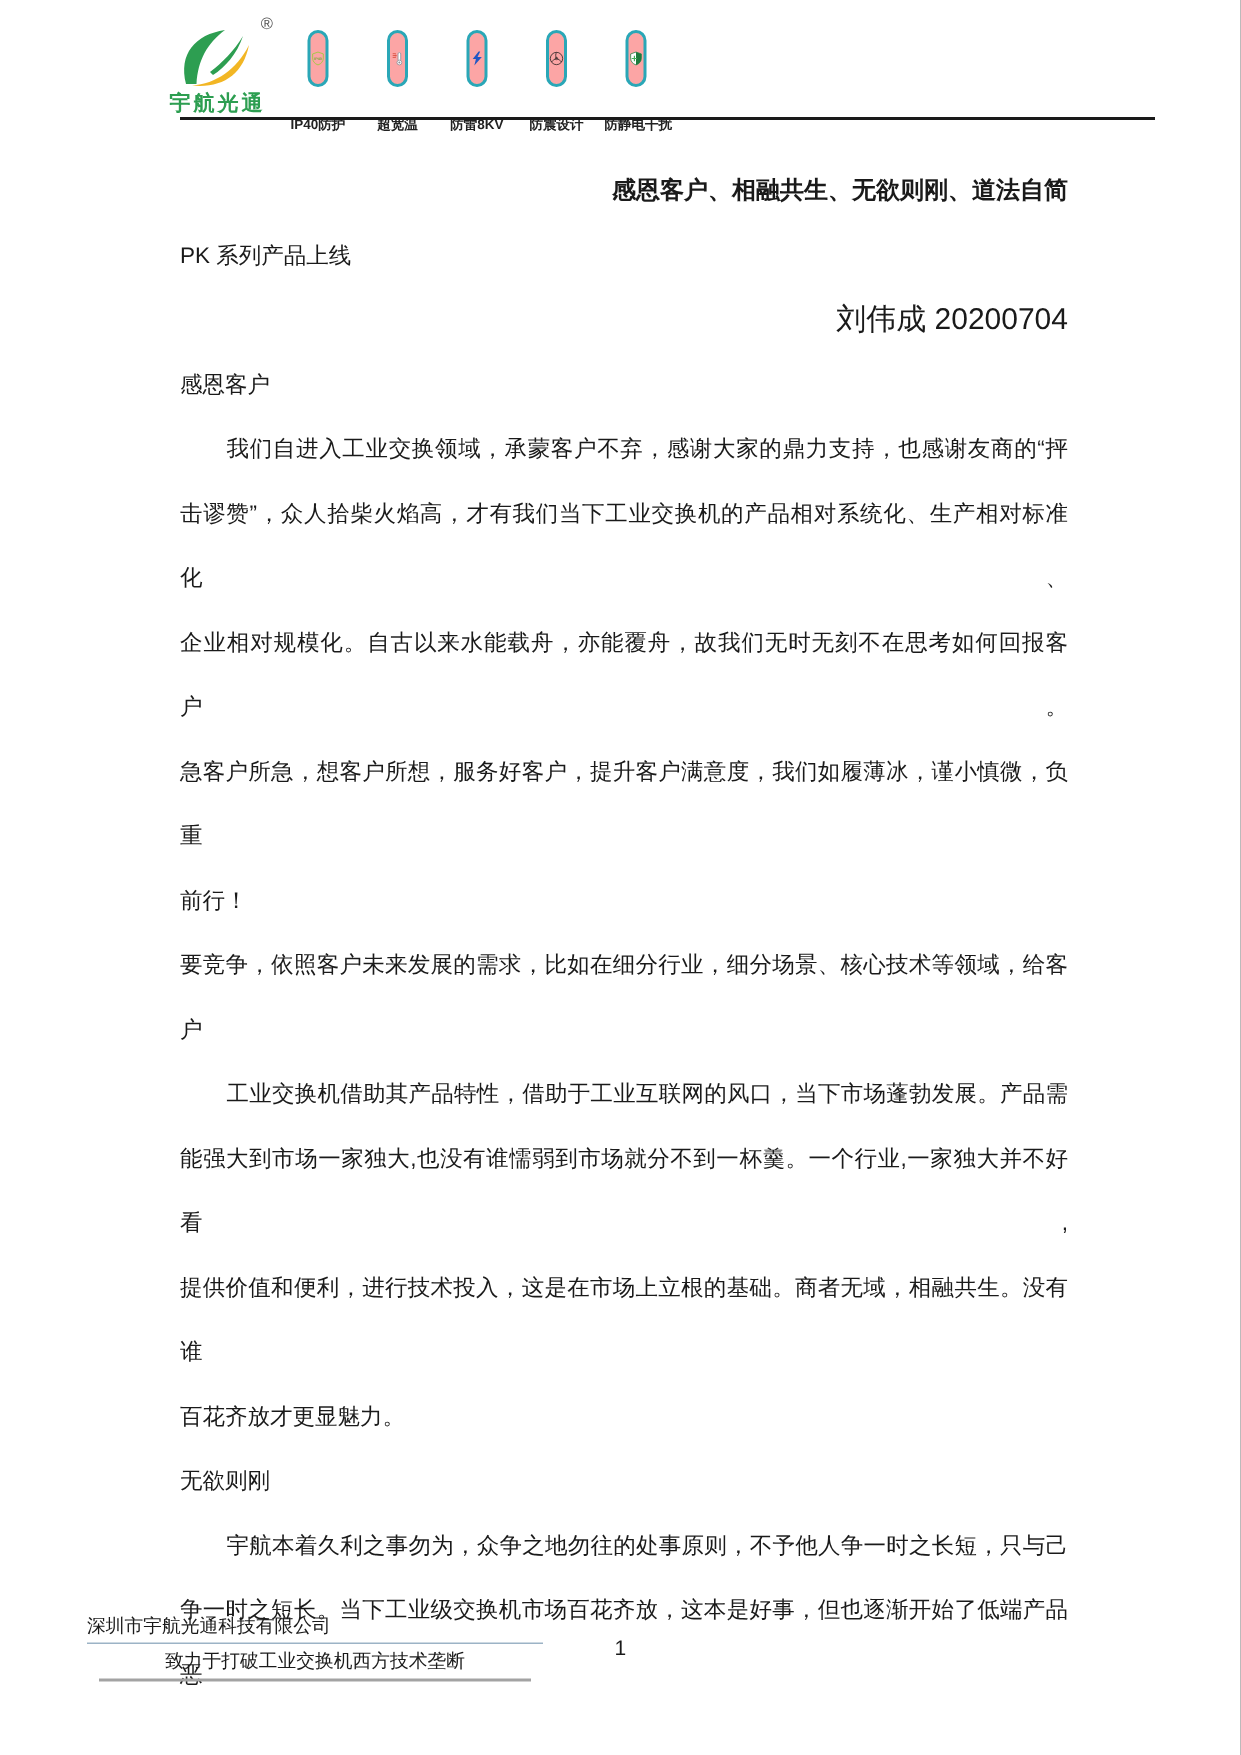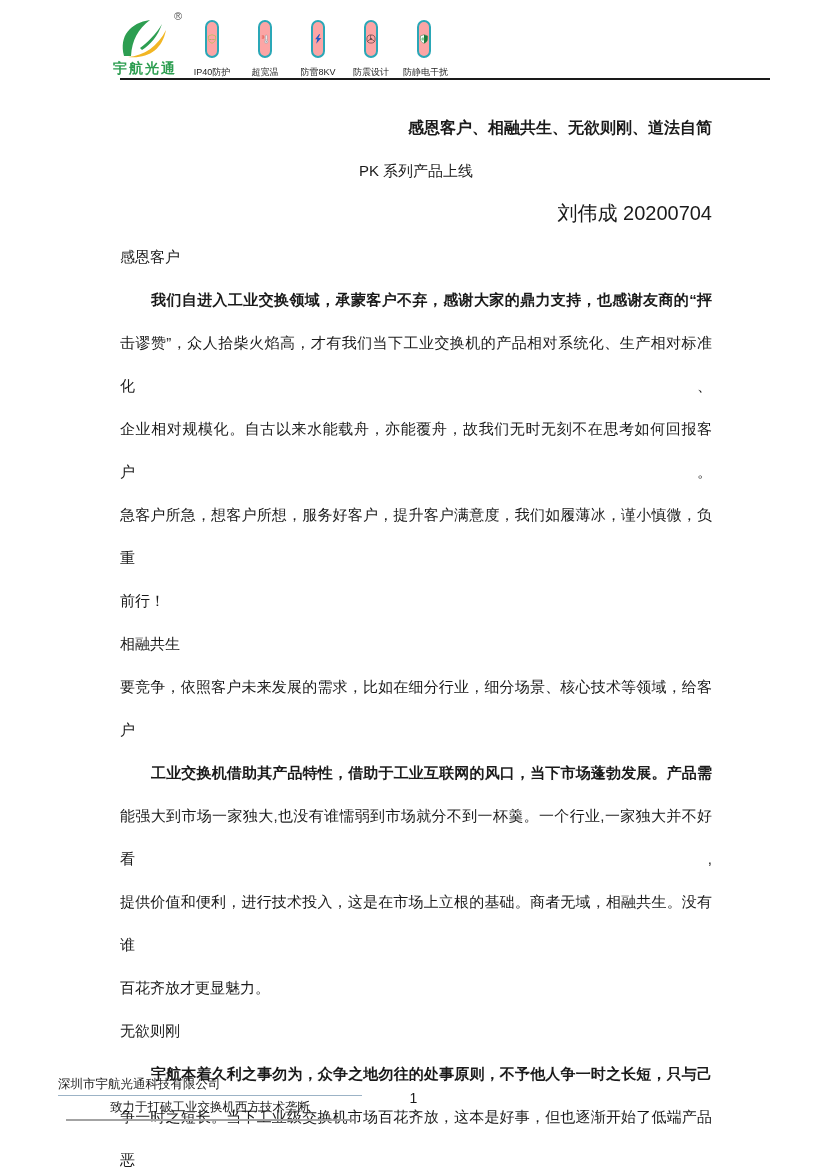--- a/index.html
+++ b/index.html
@@ -17,31 +17,31 @@
   .logo-block .reg { position:absolute; top:-4px; right:-4px; font-size:11px; color:#555; }
   .logo-leaf { display:block; margin:4px auto 0; }
   .brand-name { font-size:14px; font-weight:bold; color:#2D9E51; letter-spacing:2px; white-space:nowrap; margin-top:2px; }
   .badges { display:flex; gap:11px; margin-left:13px; margin-top:6px; }
   .badge { width:42px; text-align:center; }
   .badge-box {
     width:14px; height:38px; margin:0 auto;
     border:2.5px solid #2AA7B7; border-radius:10px; background:#fca5a5;
     display:flex; align-items:center; justify-content:center;
   }
-  .badge-label { font-size:9px; font-weight:normal; margin-top:8px; white-space:nowrap; color:#222; }
+  .badge-label { font-size:9px; font-weight:bold; margin-top:19px; white-space:nowrap; color:#222; }
   .header-rule { position:absolute; top:78px; left:120px; width:650px; height:2px; background:#1a1a1a; }
 
   
   .content { position:absolute; top:106px; left:120px; width:592px; font-size:15px; line-height:43px; }
   .doc-title { text-align:right; font-weight:bold; font-size:16px; }
-  .doc-sub   { text-align:center; font-size:15px; }
+  .doc-sub   { text-align:left; font-size:15px; }
   .doc-by    { text-align:right;  font-size:20px; }
   .sec-h     { font-weight:normal; }
   .tl        { text-align:justify; text-align-last:justify; }
-  .tl.first  { text-indent:31px;font-weight:bold; }
+  .tl.first  { text-indent:31px; }
   .tl.end    { text-align-last:left; }
 
   
   .footer-block { position:absolute; top:1076px; font-size:12.5px; }
   .footer-block.fl { left:58px;  width:304px; }
   .footer-block.fr { left:432px; width:338px; }
   .f-row1 { text-align:left; padding-bottom:2px; border-bottom:1.5px solid #9CB3C6; line-height:17px; }
   .f-row2 { text-align:center; margin:0 8px; padding:3px 0 3px; border-bottom:2px solid #a3a3a3; line-height:17px; }
   .page-num { position:absolute; top:1090px; left:0; width:100%; text-align:center; font-size:14px; }
 </style>
@@ -132,21 +132,20 @@
     <div>
       <div class="sec-h">感恩客户</div>
       <div class="tl first">我们自进入工业交换领域，承蒙客户不弃，感谢大家的鼎力支持，也感谢友商的“抨</div>
       <div class="tl">击谬赞”，众人拾柴火焰高，才有我们当下工业交换机的产品相对系统化、生产相对标准化、</div>
       <div class="tl">企业相对规模化。自古以来水能载舟，亦能覆舟，故我们无时无刻不在思考如何回报客户。</div>
       <div class="tl">急客户所急，想客户所想，服务好客户，提升客户满意度，我们如履薄冰，谨小慎微，负重</div>
       <div class="tl end">前行！</div>
     </div>
 
     <div>
-      <div class="sec-h">相融共生</div>
       <div class="tl">要竞争，依照客户未来发展的需求，比如在细分行业，细分场景、核心技术等领域，给客户</div>
       <div class="tl first">工业交换机借助其产品特性，借助于工业互联网的风口，当下市场蓬勃发展。产品需</div>
       <div class="tl">能强大到市场一家独大,也没有谁懦弱到市场就分不到一杯羹。一个行业,一家独大并不好看,</div>
       <div class="tl">提供价值和便利，进行技术投入，这是在市场上立根的基础。商者无域，相融共生。没有谁</div>
       <div class="tl end">百花齐放才更显魅力。</div>
     </div>
 
     <div>
       <div class="sec-h">无欲则刚</div>
       <div class="tl first">宇航本着久利之事勿为，众争之地勿往的处事原则，不予他人争一时之长短，只与己</div>

